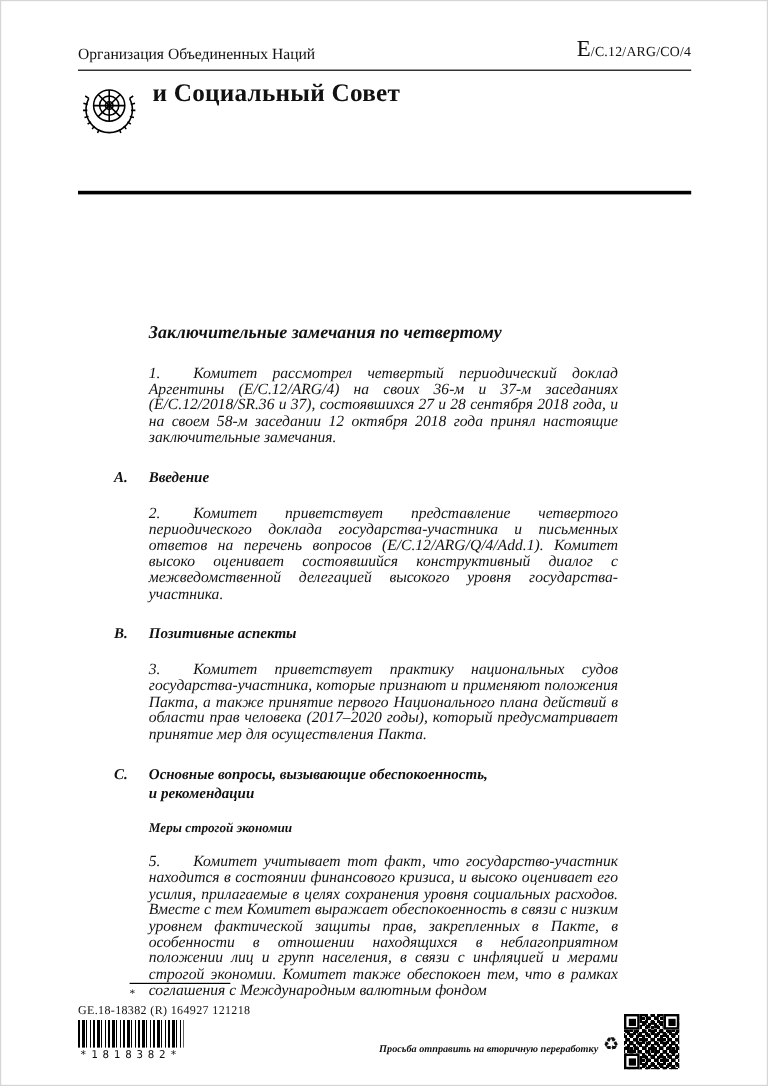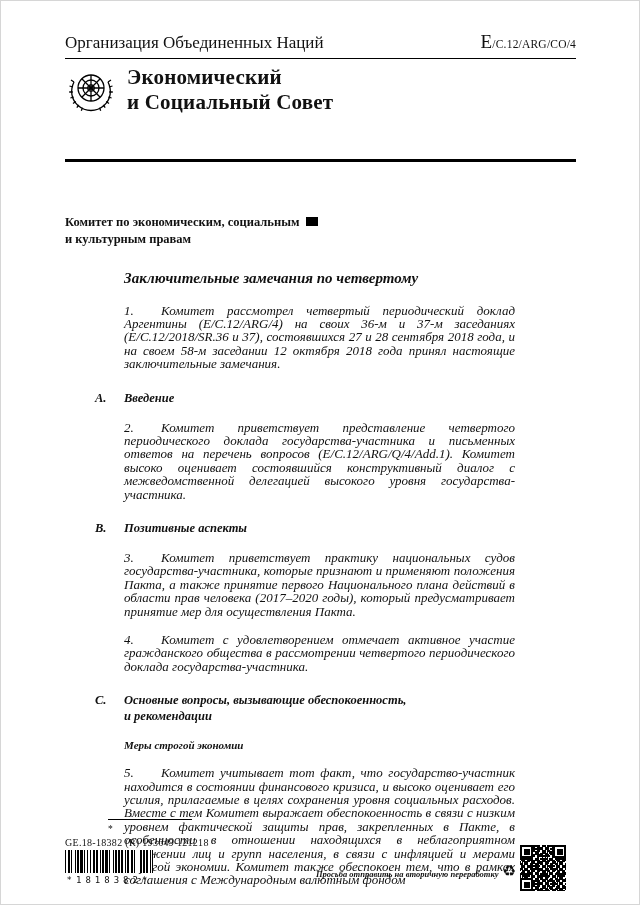--- a/index.html
+++ b/index.html
@@ -4,21 +4,21 @@
 <style>
   html,body { margin:0; padding:0; background:#e9e9e9; }
   .page {
     position:relative; width:640px; height:905px; margin:0 auto;
     background:#fff; border:1px solid #d6d6d6; box-sizing:border-box;
     font-family:"Liberation Serif", serif; color:#111; overflow:hidden;
   }
   
   .top-header { position:absolute; left:64px; right:63px; top:30px;
     display:flex; justify-content:space-between; align-items:flex-end; }
-  .org-name { font-size:17px; }
+  .org-name { font-size:13px; }
   .doc-symbol { font-size:11.5px; letter-spacing:0.2px; }
   .doc-symbol .big { font-size:19px; }
   .rule-thin { position:absolute; left:64px; right:63px; top:57px; border-top:1.2px solid #000; }
   
   .masthead { position:absolute; left:64px; right:63px; top:64px; display:flex; }
   .emblem { width:52px; height:52px; margin-top:2px; flex:none; }
   .council { margin-left:10px; font-weight:bold; font-size:21px; line-height:25px; letter-spacing:0.2px; }
   .distr { margin-left:auto; width:148px; font-size:11px; line-height:14.5px; padding-top:7px; }
   .rule-thick { position:absolute; left:64px; right:63px; top:158px; border-top:3px solid #000; }
   
@@ -88,31 +88,26 @@
           <path d="M13 21h26 M26 8v26 M16.8 11.8l18.4 18.4 M35.2 11.8L16.8 30.2"></path>
         </g>
         <g stroke="#000" fill="none" stroke-width="1.3">
           <path d="M9 15 C5 23 6 32 13 38.5 C17 42 22 43.5 26 43.5 C30 43.5 35 42 39 38.5 C46 32 47 23 43 15"></path>
           <path d="M9 15l-3-2 M8 20l-3.5-1 M7.8 25l-3.6 0 M8.8 30l-3.4 1 M10.8 34.5l-2.8 2 M13.8 38l-2 2.6 M17.5 40.8l-1.2 3"></path>
           <path d="M43 15l3-2 M44 20l3.5-1 M44.2 25l3.6 0 M43.2 30l3.4 1 M41.2 34.5l2.8 2 M38.2 38l2 2.6 M34.5 40.8l1.2 3"></path>
         </g>
       </svg>
     </div>
     <div class="council">
-      <div>Экономический</div>
       <div>и Социальный Совет</div>
     </div>
   </div>
 
   <div class="rule-thick"></div>
 
-  <div class="committee">
-    <div><span>Комитет по экономическим, социальным</span><span class="black-square"></span></div>
-    <div>и культурным правам</div>
-  </div>
 
   <div class="main">
 
     <div class="doc-title">
       <div>Заключительные замечания по четвертому</div>
     </div>
 
     <p class="para"><span class="pnum">1.</span><span>Комитет рассмотрел четвертый периодический доклад Аргентины (E/C.12/ARG/4) на своих 36-м и 37-м заседаниях (E/C.12/2018/SR.36 и 37), состоявшихся 27 и 28 сентября 2018 года, и на своем 58-м заседании 12 октября 2018 года принял настоящие заключительные замечания.</span></p>
 
     <div class="section">
@@ -122,42 +117,41 @@
 
     <p class="para"><span class="pnum">2.</span><span>Комитет приветствует представление четвертого периодического доклада государства-участника и письменных ответов на перечень вопросов (E/C.12/ARG/Q/4/Add.1). Комитет высоко оценивает состоявшийся конструктивный диалог с межведомственной делегацией высокого уровня государства-участника.</span></p>
 
     <div class="section">
       <span class="sec-letter">B.</span>
       <span class="sec-title">Позитивные аспекты</span>
     </div>
 
     <p class="para"><span class="pnum">3.</span><span>Комитет приветствует практику национальных судов государства-участника, которые признают и применяют положения Пакта, а также принятие первого Национального плана действий в области прав человека (2017–2020 годы), который предусматривает принятие мер для осуществления Пакта.</span></p>
 
-    <p class="para"><span class="pnum">4.</span><span>Комитет с удовлетворением отмечает активное участие гражданского общества в рассмотрении четвертого периодического доклада государства-участника.</span></p>
 
     <div class="section">
       <span class="sec-letter">C.</span>
       <span class="sec-title">
         <span>Основные вопросы, вызывающие обеспокоенность,</span><br>
         <span>и рекомендации</span>
       </span>
     </div>
 
     <div class="subhead">Меры строгой экономии</div>
 
     <p class="para"><span class="pnum">5.</span><span>Комитет учитывает тот факт, что государство-участник находится в состоянии финансового кризиса, и высоко оценивает его усилия, прилагаемые в целях сохранения уровня социальных расходов. Вместе с тем Комитет выражает обеспокоенность в связи с низким уровнем фактической защиты прав, закрепленных в Пакте, в особенности в отношении находящихся в неблагоприятном положении лиц и групп населения, в связи с инфляцией и мерами строгой экономии. Комитет также обеспокоен тем, что в рамках соглашения с Международным валютным фондом</span></p>
 
   </div>
 
   <div class="footnote-rule"></div>
   <div class="footnote">
     <span class="fn-marker">*</span>
   </div>
 
-  <div class="ge-line">GE.18-18382 (R) 193649 121218</div>
+  <div class="ge-line">GE.18-18382 (R) 164927 121218</div>
 
   <div class="barcode"></div>
   <div class="barcode-text">*1818382*</div>
 
   <div class="recycle">
     <span class="recycle-text">Просьба отправить на вторичную переработку</span>
     <span class="recycle-icon">♻</span>
   </div>
 
   <div class="qr">

